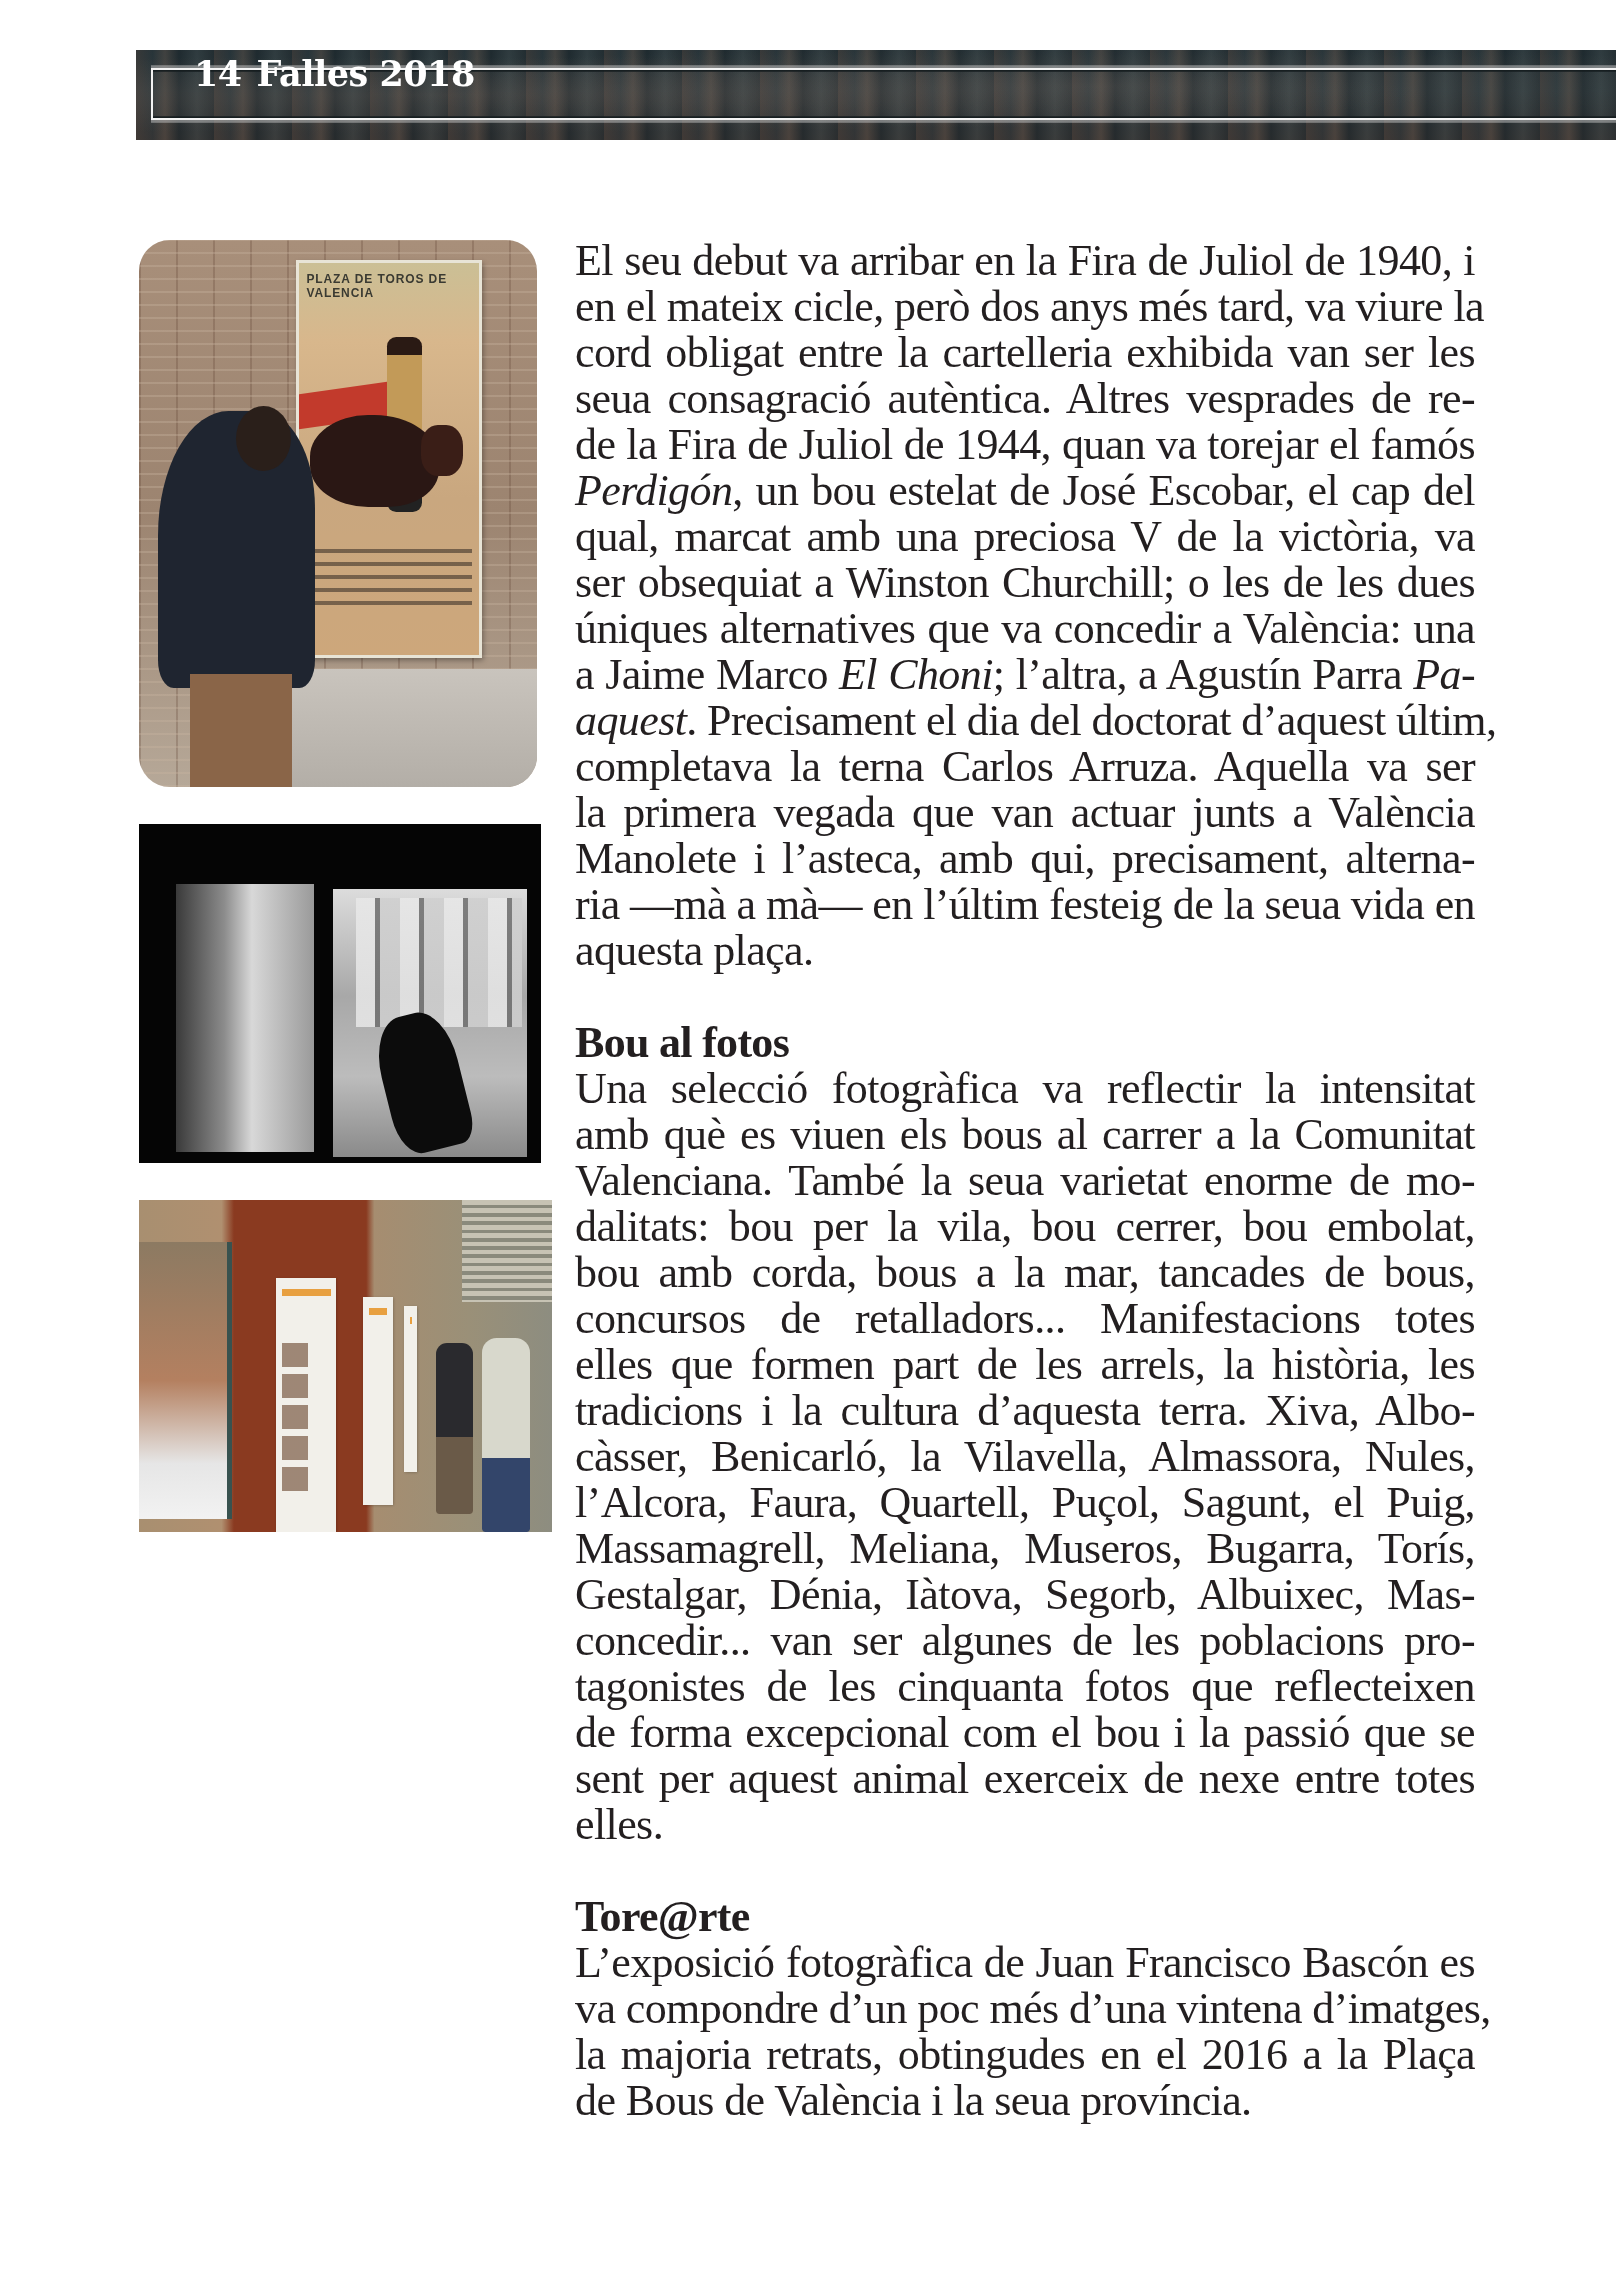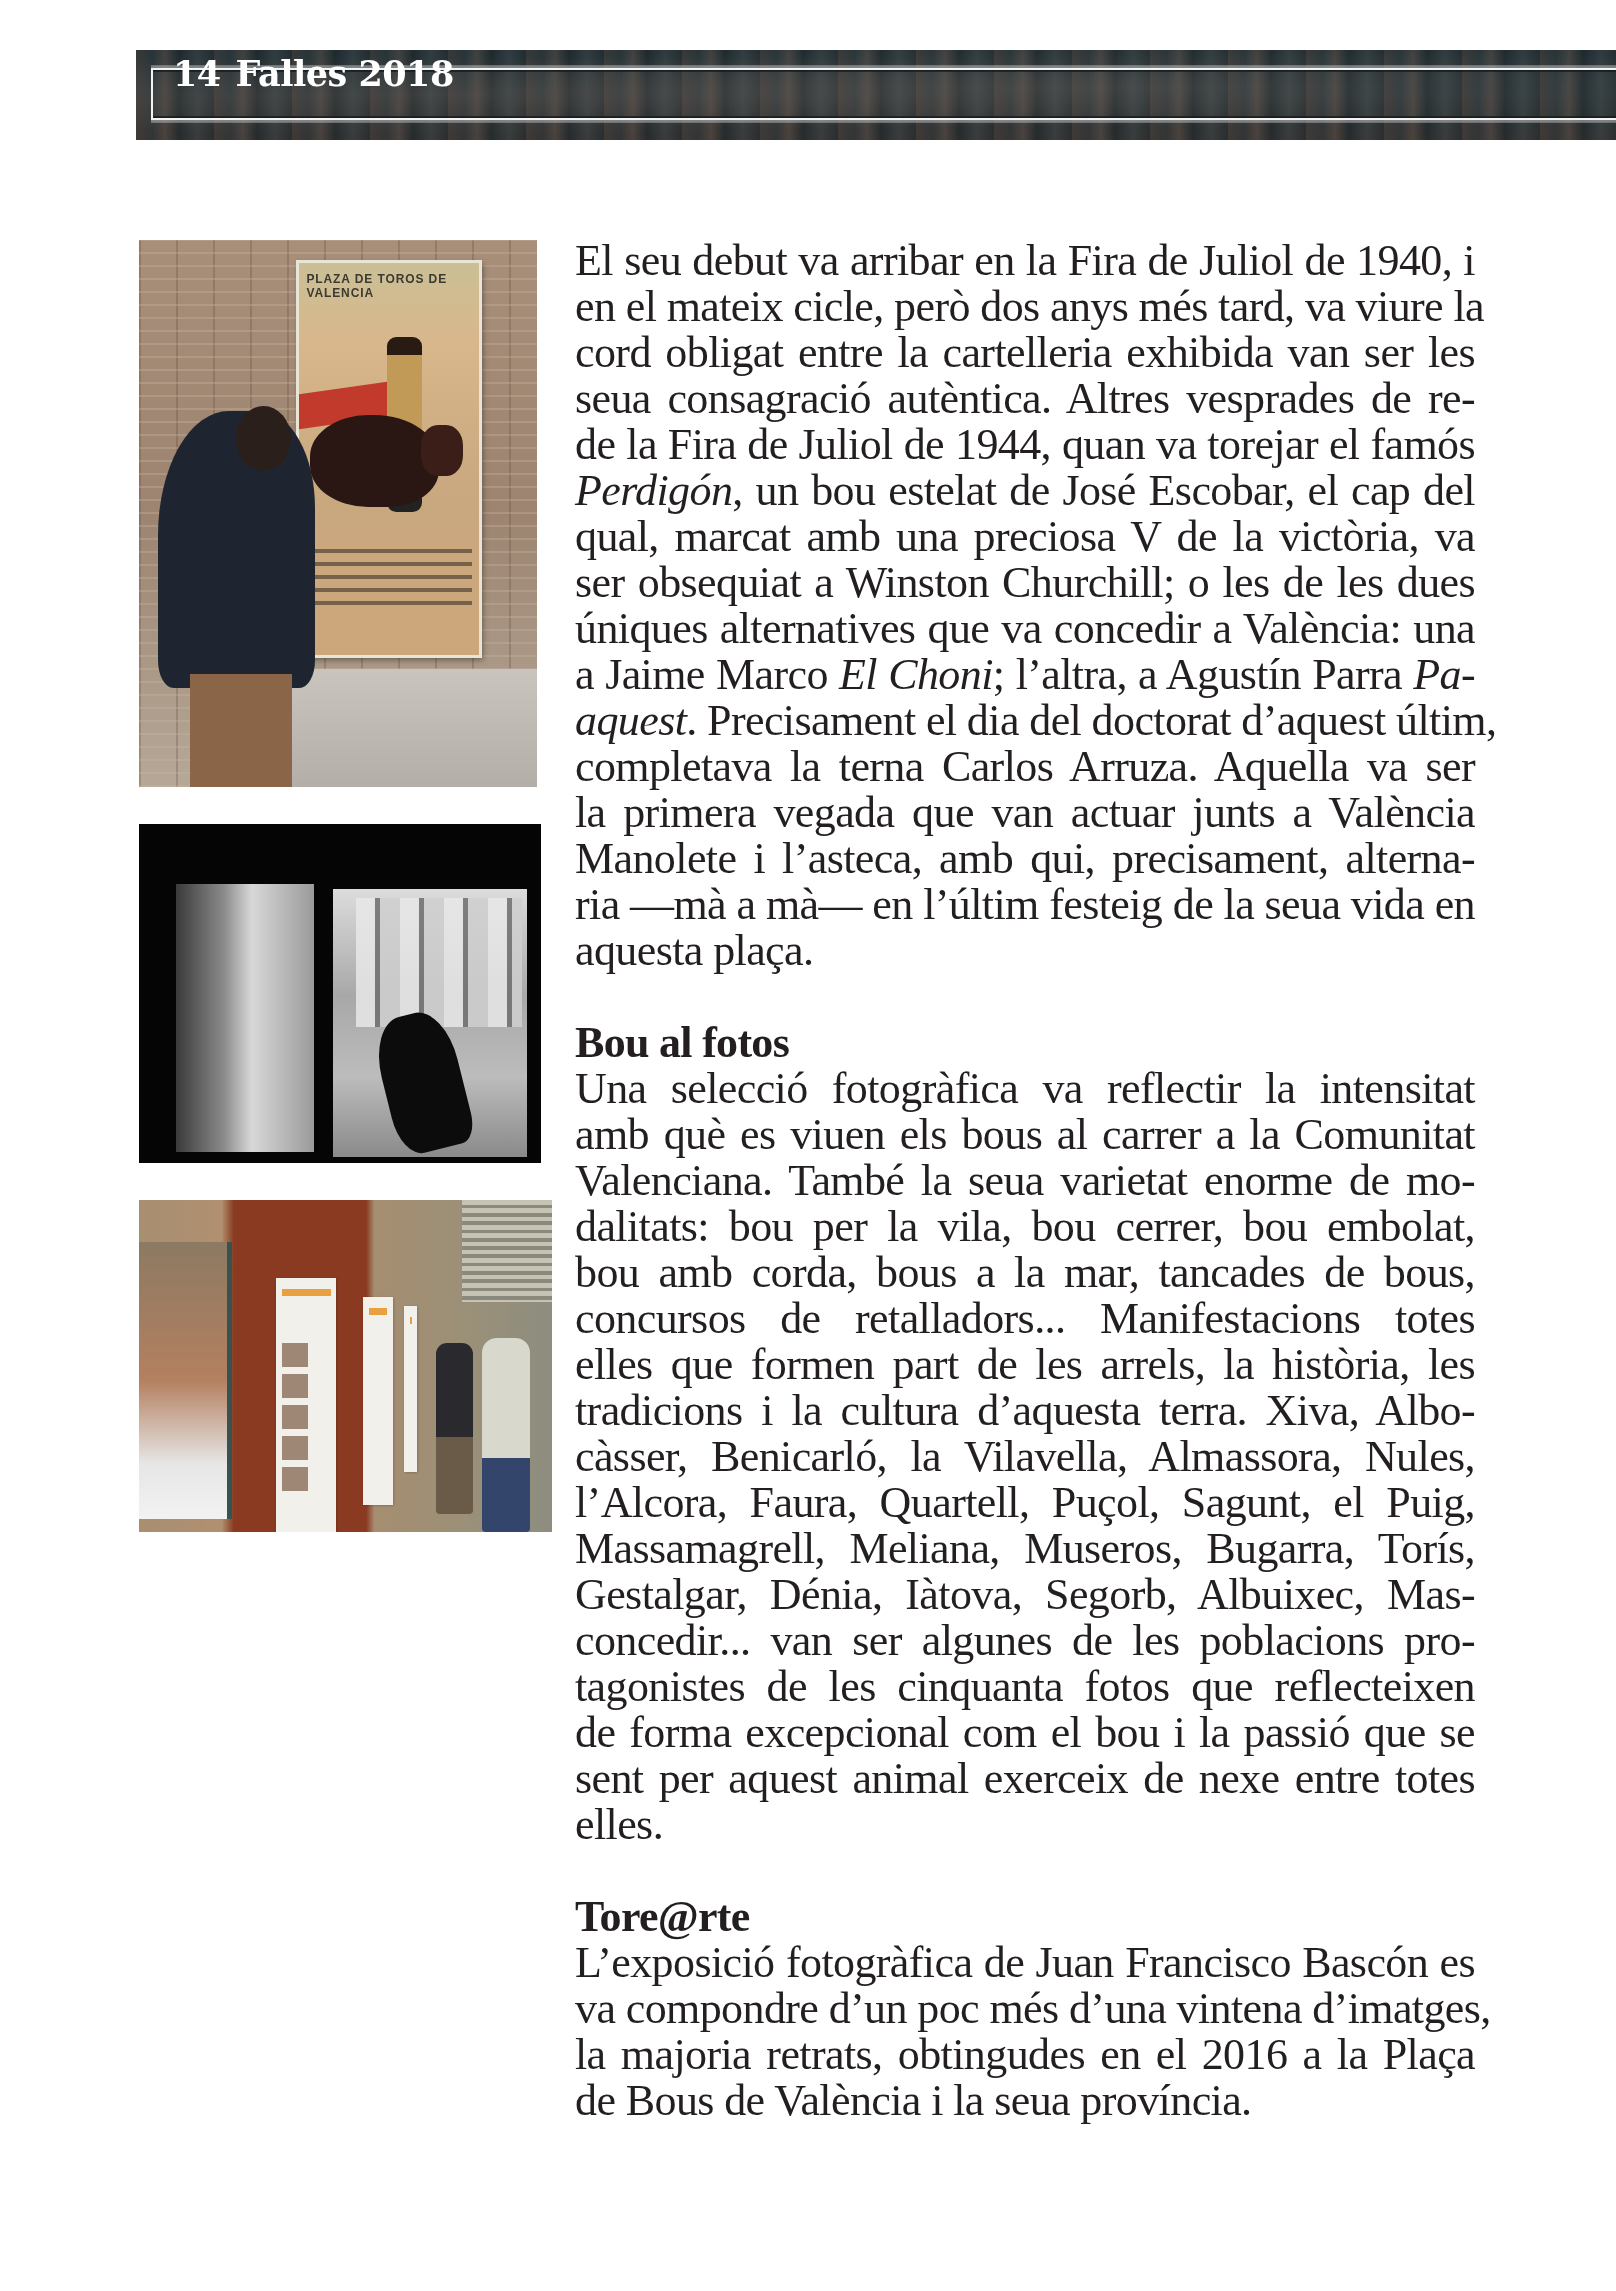--- a/index.html
+++ b/index.html
@@ -27,26 +27,26 @@
     box-shadow: inset 0 1.8px 0 rgba(20,28,30,0.9), inset 0 -1.8px 0 rgba(20,28,30,0.9),
                 0 2.8px 0 rgba(190,190,190,0.55), 0 -2.8px 0 rgba(190,190,190,0.55);
     z-index: 2;
   }
   .header-title {
     position: absolute; left: 37px; top: 1.8px; z-index: 3;
     font-family: "DejaVu Serif", "Liberation Serif", serif;
     font-weight: bold; font-size: 35px; line-height: 44px; color: #ffffff;
     letter-spacing: -0.5px; white-space: nowrap;
   }
-  .header-title .page-num { margin-right: 14.8px; }
+  .header-title .page-num { margin-right: 14.8px; margin-left: 21px; }
 
   
   .photo { position: absolute; overflow: hidden; }
   .photo-1 { left: 139px; top: 240px; width: 398px; height: 547px;
-    background: linear-gradient(180deg, #a88f7a 0%, #9c8470 50%, #b6a898 100%); }
+    background: linear-gradient(180deg, #a88f7a 0%, #9c8470 50%, #b6a898 100%); border-radius: 31px; }
   .photo-2 { left: 139px; top: 824px; width: 402px; height: 339px; background: #050505; }
   .photo-3 { left: 139px; top: 1200px; width: 413px; height: 332px;
     background: linear-gradient(90deg, #a88f70 0%, #b09070 20%, #8a3a20 23%, #8a3a20 55%, #a68d70 57%, #9a9078 80%, #8d8d80 100%); }
 
   
   .p1-bricks { position: absolute; inset: 0;
     background:
       repeating-linear-gradient(0deg, rgba(200,180,160,0.35) 0 1.8px, transparent 1.8px 13px),
       repeating-linear-gradient(90deg, rgba(90,60,45,0.25) 0 1.8px, transparent 1.8px 37px); }
   .p1-poster { position: absolute; left: 157px; top: 20px; width: 180px; height: 392px;

